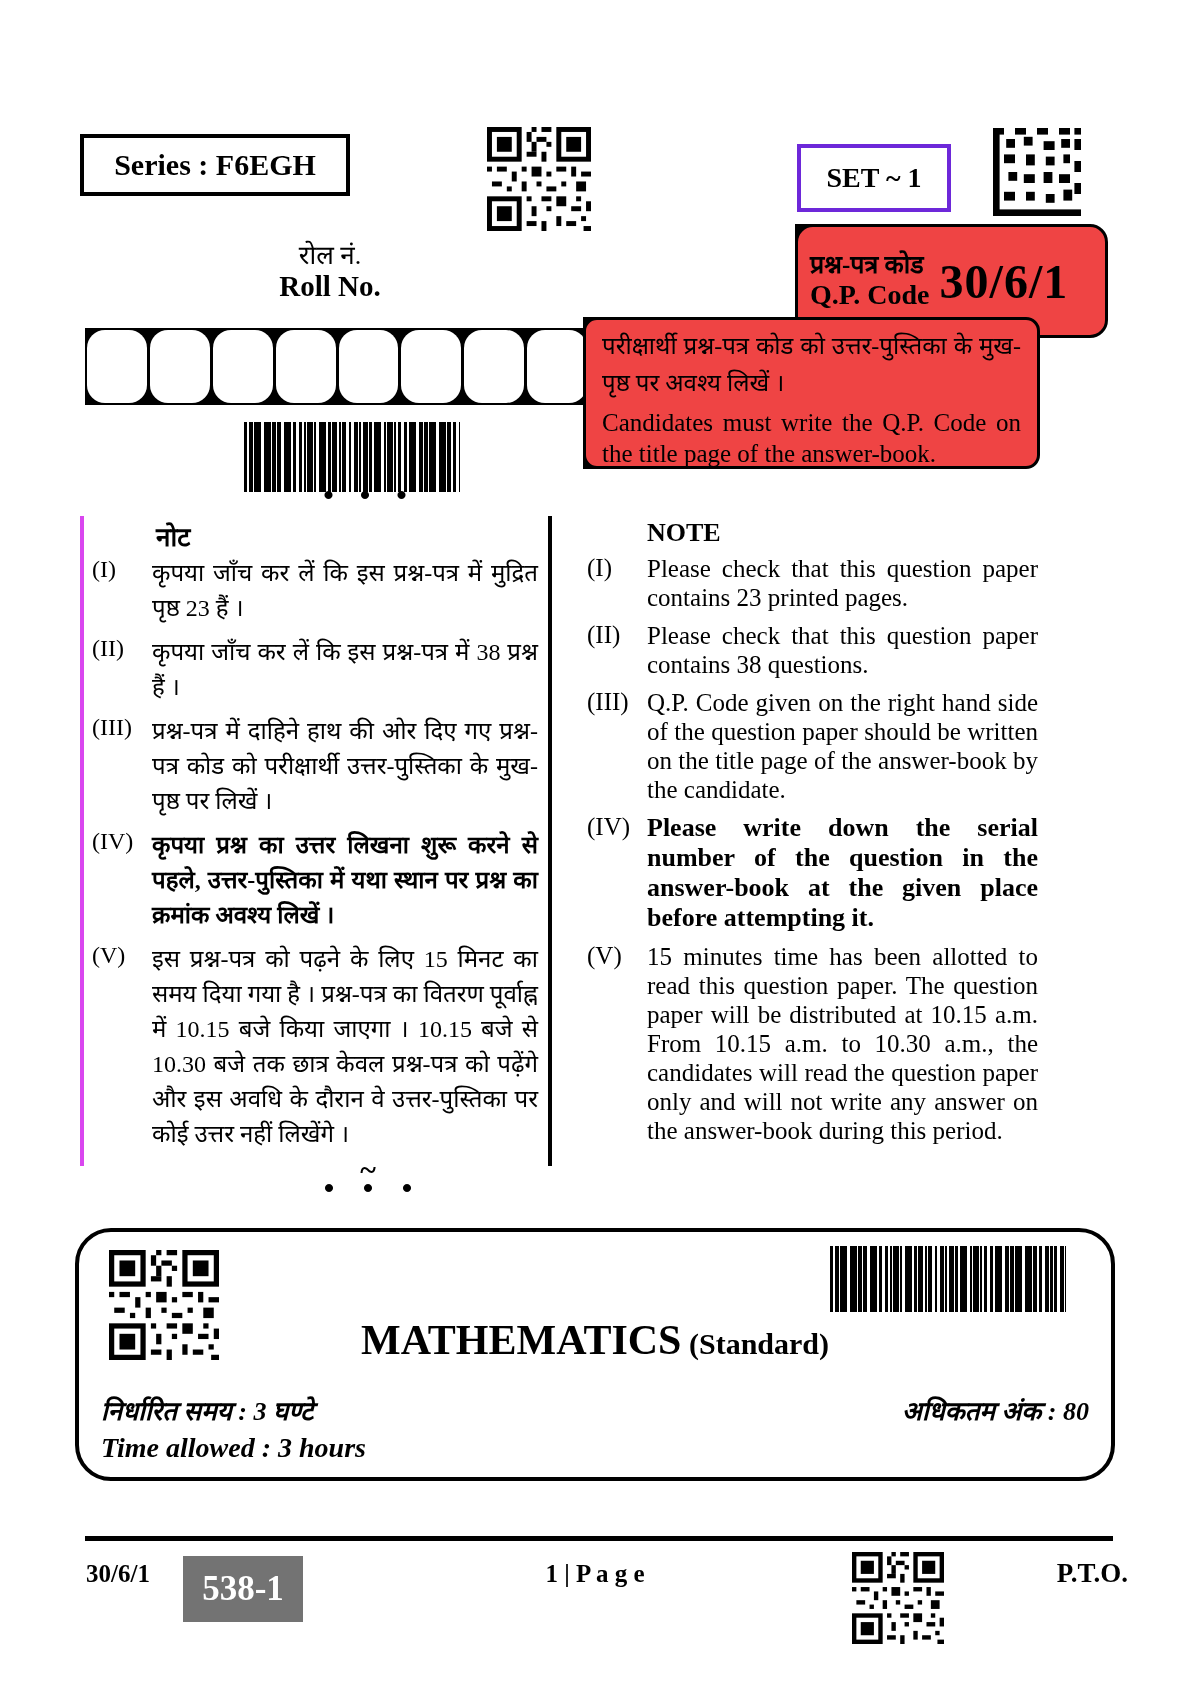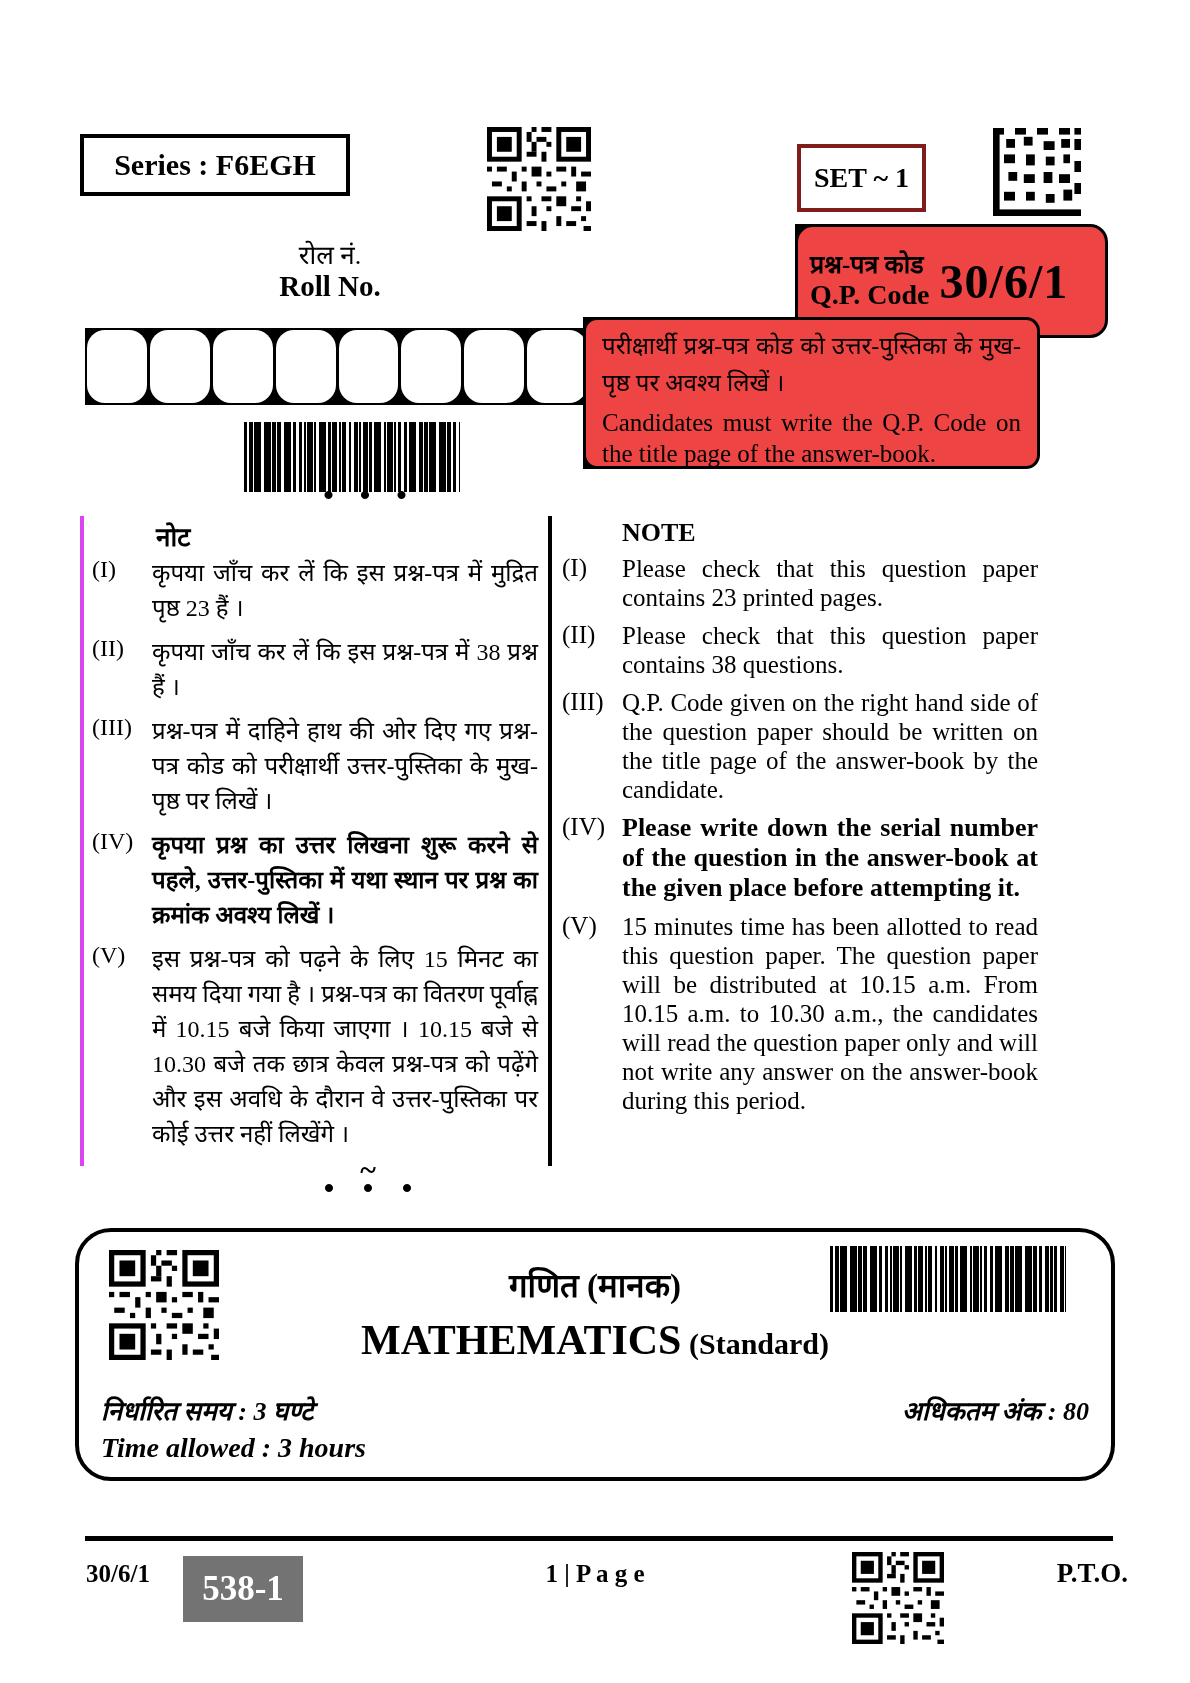--- a/index.html
+++ b/index.html
@@ -8,21 +8,21 @@
     position:relative; width:1190px; height:1683px; background:#fff;
     font-family:"Liberation Serif", serif; color:#000; margin:0 auto; overflow:hidden;
   }
   .abs { position:absolute; }
 
   
   .series-box { left:80px; top:134px; width:270px; height:62px; border:4px solid #000;
     display:flex; align-items:center; justify-content:center; font-weight:bold; font-size:30px; }
   .qr { display:block; }
   .qr-top { left:487px; top:127px; }
-  .set-box { left:797px; top:144px; width:129px; height:68px; border:4px solid #7f1d1d;
+  .set-box { left:797px; top:144px; width:154px; height:68px; border:4px solid #6d28d9;
     display:flex; align-items:center; justify-content:center; font-weight:bold; font-size:28px; }
   .dm { left:993px; top:128px; }
 
   
   .notchwrap { position:absolute; }
   .notchwrap .notch { position:absolute; width:34px; height:34px; background:#000; z-index:0; }
   .notch.tl { left:0; top:0; }
   .notch.bl { left:0; bottom:0; }
   .notchwrap .inner { position:relative; z-index:1; width:100%; height:100%;
     background:#ef4444; border:3px solid #000; border-radius:18px; }
@@ -56,21 +56,21 @@
 
   .instr-box { left:583px; top:317px; width:457px; height:152px; }
   .instr-box .inner { border-radius:14px; padding:8px 16px 6px 16px; }
   .instr-hi { font-size:24px; line-height:37px; text-align:justify; }
   .instr-en { font-size:25px; line-height:31px; margin-top:5px; text-align:justify; }
 
   
   .notes { left:80px; top:516px; width:958px; height:650px; display:flex; }
   .col-left { width:468px; border-left:4px solid #d946ef; padding:2px 10px 0 8px; }
   .col-div { width:4px; background:#000; }
-  .col-right { flex:1; padding:2px 0 0 10px; }
+  .col-right { flex:1; padding:2px 0 0 10px;margin-left:25px; }
   .note-title-hi { margin-left:64px; font-weight:bold; font-size:26px; margin-bottom:2px; }
   .note-title-en { margin-left:60px; font-weight:bold; font-size:26px; margin-bottom:6px; }
   .nitem { display:flex; margin-bottom:9px; }
   .nitem .num { flex:none; width:60px; font-size:24px; }
   .col-left .nitem .txt { flex:1; font-size:24px; line-height:35px; text-align:justify; }
   .col-right .nitem .num { font-size:25px; }
   .col-right .nitem .txt { flex:1; font-size:25px; line-height:29px; text-align:justify; }
   .nitem.bold .txt, .nitem.bold .num + .txt { font-weight:bold; }
   .col-right .nitem.bold .txt { font-size:26px; line-height:30px; }
 
@@ -300,21 +300,20 @@
         <span class="d">•</span>
       </span>
     <span class="d">•</span>
   </div>
 
   <div class="abs subject-box"></div>
   <svg class="abs qr qr-bottom" width="110" height="110" viewBox="0 0 84 84">
       <use href="#qrsym"></use>
     </svg>
   <div class="abs barcode barcode-2"></div>
-  <div class="abs subj-hi">गणित (मानक)</div>
   <div class="abs subj-en">
     <span class="big">MATHEMATICS</span><span class="small"> (Standard)</span>
   </div>
   <div class="abs meta-row meta-hi">
     <span>निर्धारित समय : 3 घण्टे</span>
     <span>अधिकतम अंक : 80</span>
   </div>
   <div class="abs meta-row meta-en">
     <span>Time allowed : 3 hours</span>
   </div>

